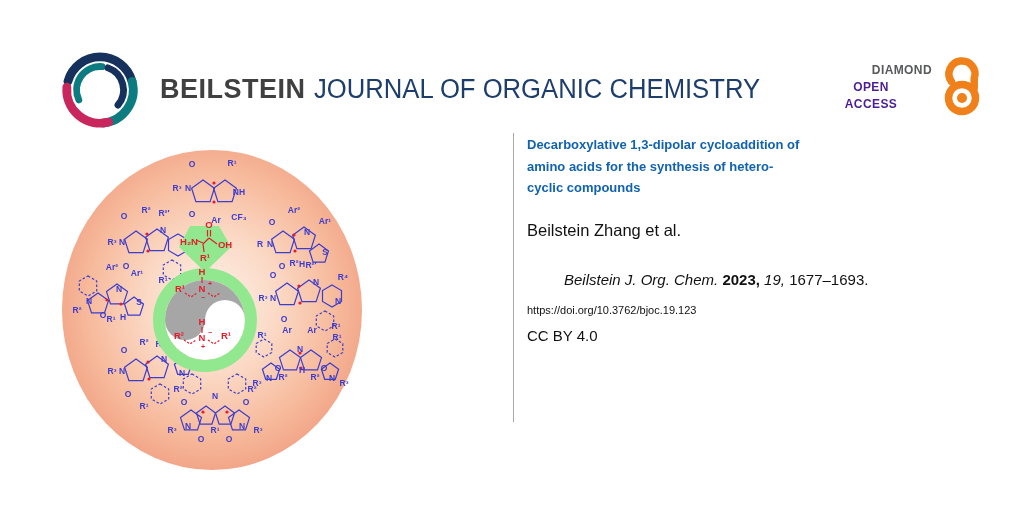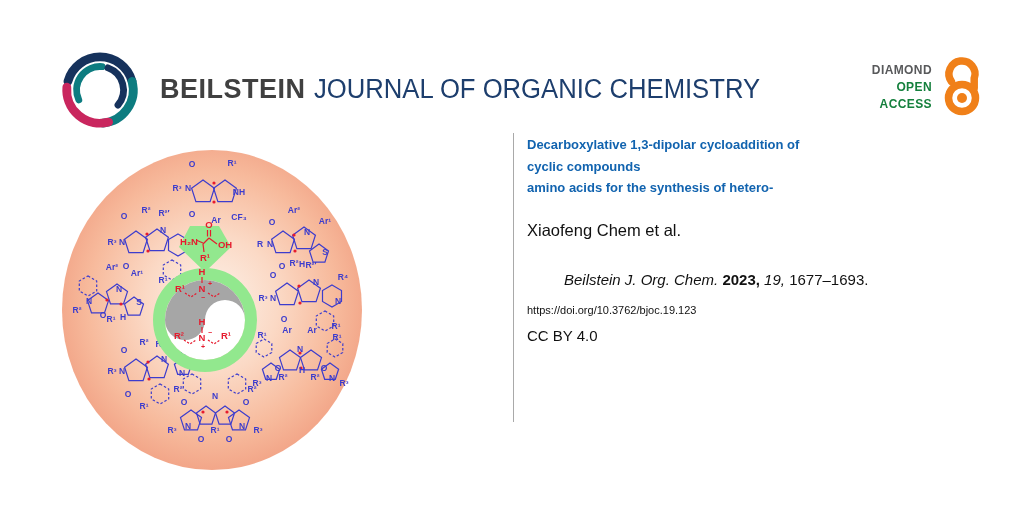--- a/index.html
+++ b/index.html
@@ -6,21 +6,21 @@
   .stage{position:relative;width:1024px;height:512px;background:#fff;overflow:hidden;
          font-family:"Liberation Sans",sans-serif;}
   
   .logo-swirl{position:absolute;left:56px;top:46px;width:88px;height:88px;}
   .brand{position:absolute;left:160px;top:74px;white-space:nowrap;font-size:27px;color:#1b3a64;}
   .brand .bold{font-weight:bold;letter-spacing:.5px;color:#404040;}
   .brand .rest{display:inline-block;transform:scaleX(.95);transform-origin:left center;
                font-weight:400;letter-spacing:0;color:#1d3e6d;margin-left:8px;}
   .badge{position:absolute;left:810px;top:62px;width:122px;text-align:right;
          font-size:12px;font-weight:bold;letter-spacing:.4px;line-height:17px;color:#58595b;}
-  .badge .orange{color:#15803d;}
+  .badge .orange{color:#4c1d95;text-align:center;}
   .lock{position:absolute;left:938px;top:56px;width:48px;height:62px;}
   
   .divider{position:absolute;left:513px;top:133px;width:1px;height:289px;background:#a9a9a9;}
   .article{position:absolute;left:527px;top:0;width:470px;color:#111;}
   .title{position:absolute;top:134px;width:470px;font-size:13px;line-height:21.5px;
          font-weight:bold;color:#1163af;}
   .author{position:absolute;top:221px;font-size:16.5px;}
   .cite{position:absolute;top:271px;font-size:15px;margin-left:37px;}
   .cite .it{font-style:italic;} .cite .bd{font-weight:bold;}
   .doi{position:absolute;top:304px;font-size:11px;}
@@ -256,24 +256,24 @@
       <text class="red-label" x="226" y="339">R¹</text>
       <path class="red-bond" d="M202,327 L202,333"></path>
       <path class="red-dash" d="M184,340 L190,344 L196,340 M208,340 L214,344 L220,340"></path>
     </g>
   </svg>
 
   <div class="divider"></div>
   <div class="article">
     <div class="title">
       <div>Decarboxylative 1,3-dipolar cycloaddition of</div>
+      <div>amino acids for the synthesis of hetero-</div>
       <div>cyclic compounds</div>
-      <div>amino acids for the synthesis of hetero-</div>
     </div>
-    <div class="author">Xiaofeng Chem et al.</div>
+    <div class="author">Beilstein Zhang et al.</div>
     <div class="cite">
       <span class="it">Beilstein J. Org. Chem.</span>
       <span class="bd">2023,</span>
       <span class="it">19,</span>
       <span>1677–1693.</span>
     </div>
     <div class="doi">https://doi.org/10.3762/bjoc.19.123</div>
     <div class="license">CC BY 4.0</div>
   </div>
 </div>

